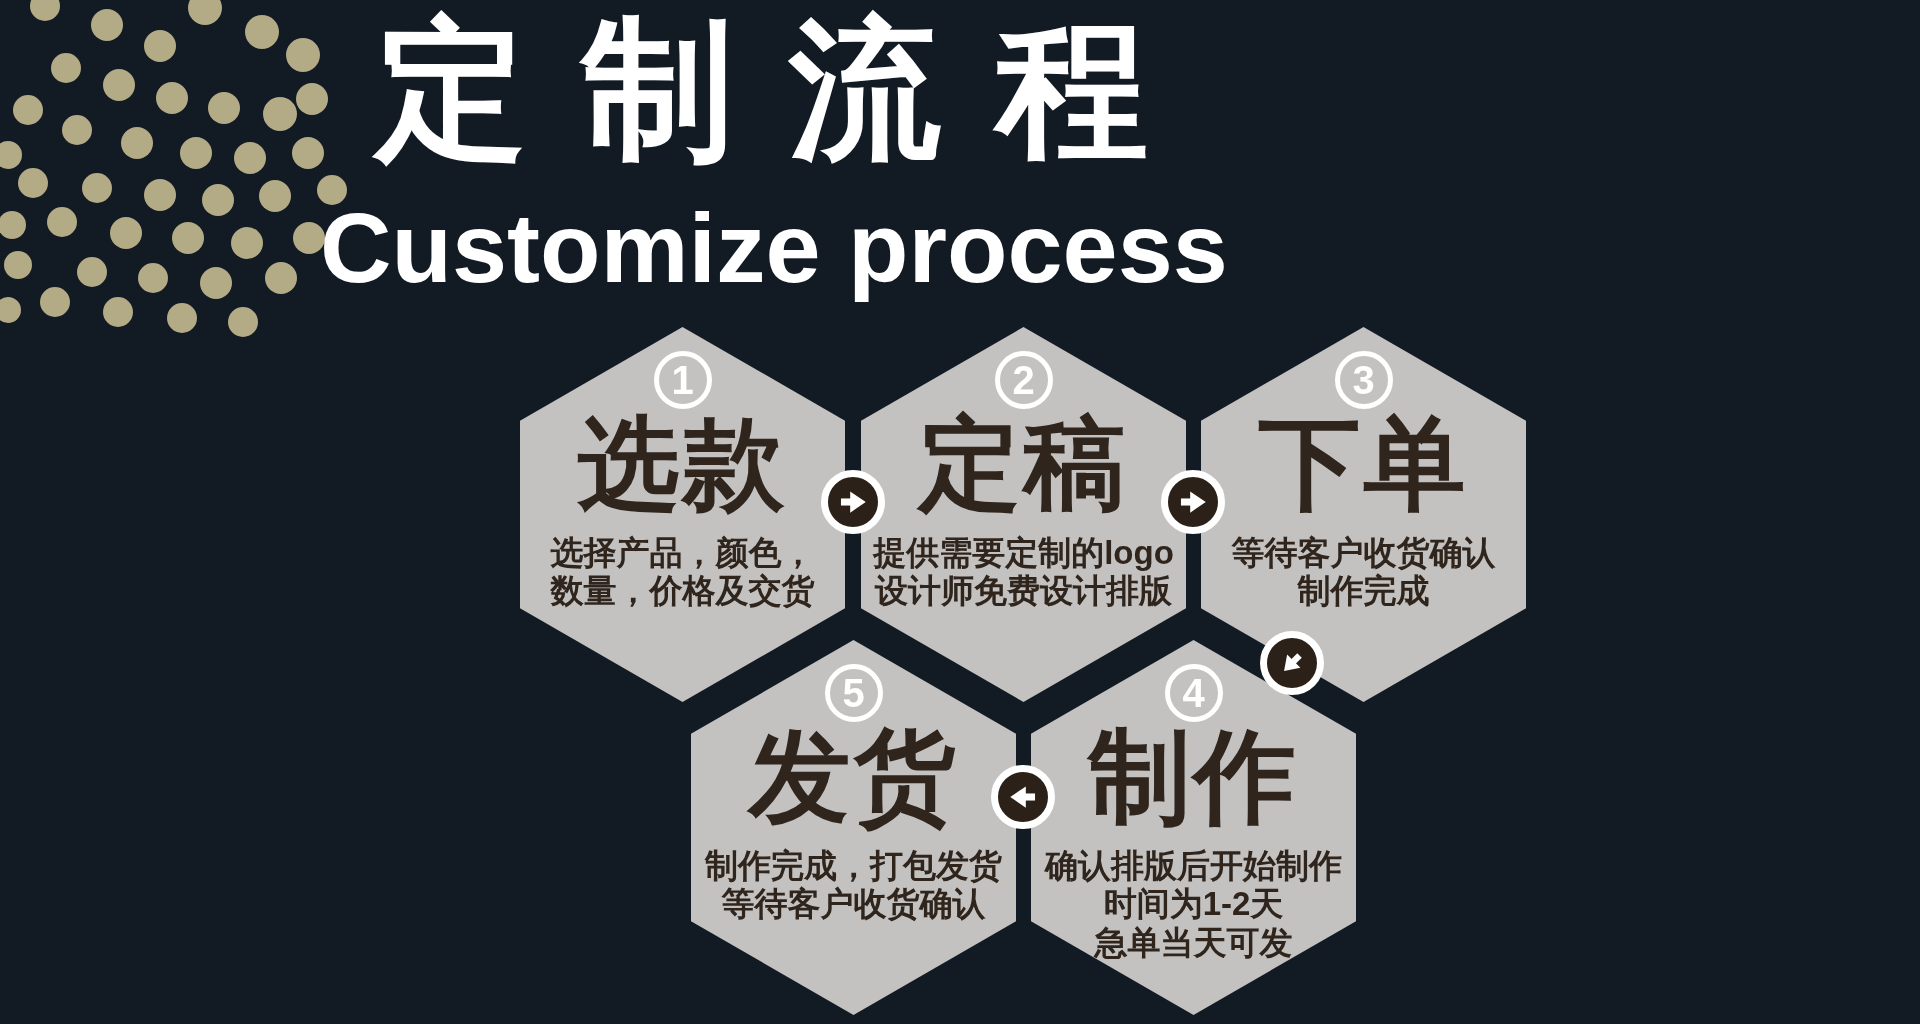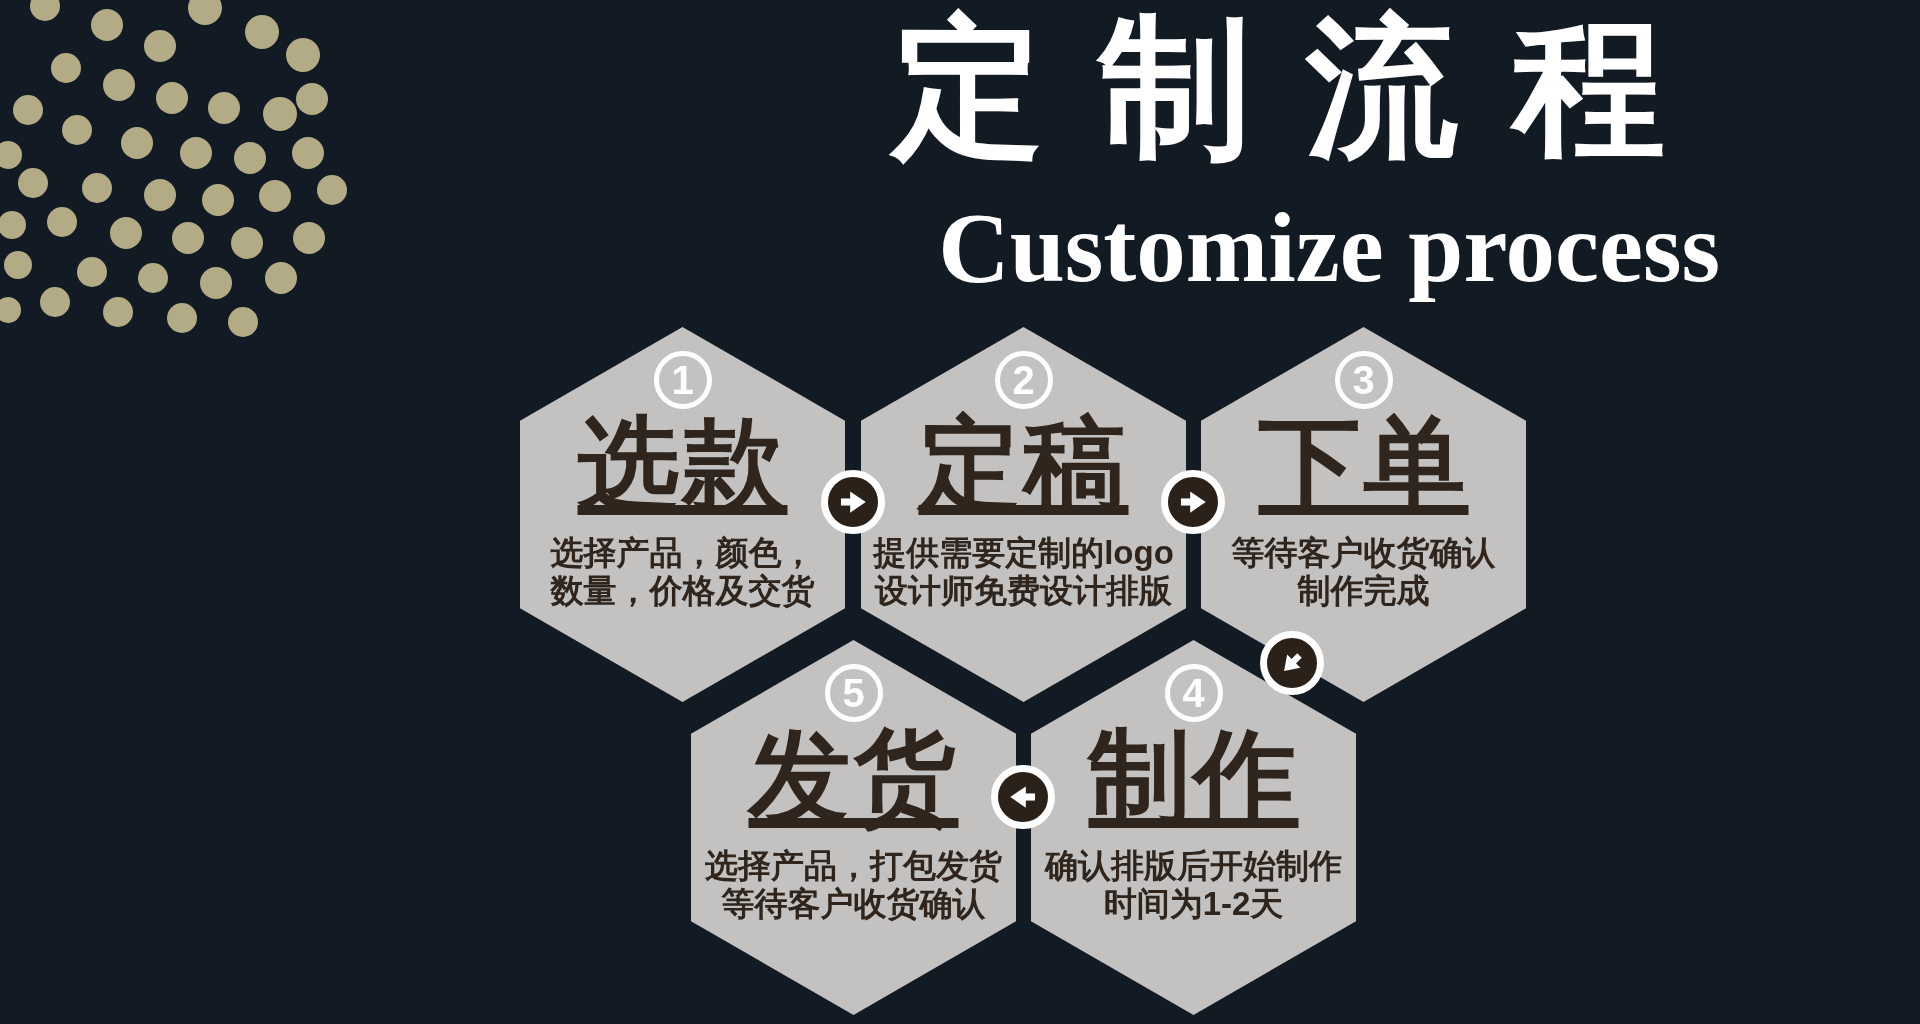--- a/index.html
+++ b/index.html
@@ -14,21 +14,21 @@
   html,body{width:1920px;height:1024px;}
   body{
     position:relative;
     background:var(--bg);
     overflow:hidden;
     font-family:"Liberation Sans", sans-serif;
   }
   
   .dots-wrap{position:absolute;left:0;top:0;width:430px;height:340px;color:var(--dots);}
   
-  .header{position:absolute;left:320px;top:0;width:1400px;text-align:right;color:var(--white);font-family:Liberation Serif, serif;}
+  .header{position:absolute;left:320px;top:0;width:1400px;text-align:left;color:var(--white);}
   .title{
     font-size:152px;font-weight:700;line-height:1.18;
     letter-spacing:55px;padding-left:55px;white-space:nowrap;
   }
   .subtitle{
     font-size:99px;font-weight:700;line-height:1.0;margin-top:19px;
     letter-spacing:0px;white-space:nowrap;
   }
   
   .hex{
@@ -42,21 +42,21 @@
   .hex-3{left:1201px;top:327px;}
   .hex-5{left:691px;top:640px;}
   .hex-4{left:1031px;top:640px;}
   .badge{
     width:58px;height:58px;border:5px solid var(--white);border-radius:50%;
     color:var(--white);font-size:40px;font-weight:700;
     display:flex;align-items:center;justify-content:center;flex:0 0 auto;
   }
   .step-name{
     font-size:102px;font-weight:700;color:var(--ink);
-    line-height:1.05;letter-spacing:3px;margin-top:2px;white-space:nowrap;text-decoration:underline;
+    line-height:1.05;letter-spacing:3px;margin-top:2px;white-space:nowrap;
   }
   .step-desc{
     font-size:33px;font-weight:700;color:var(--ink);
     line-height:1.16;margin-top:16px;
   }
   .step-desc span{display:block;white-space:nowrap;}
   
   .arrow{
     position:absolute;width:64px;height:64px;border-radius:50%;
     background:var(--circle);border:7px solid var(--white);
@@ -149,31 +149,32 @@
   <div class="step-desc">
     <span>等待客户收货确认</span>
     <span>制作完成</span>
   </div>
 </div>
 
 <div class="hex hex-5">
   <div class="badge">5</div>
   <div class="step-name">发货</div>
   <div class="step-desc">
-    <span>选择产品，打包发货</span>
+    <span>制作完成，打包发货</span>
     <span>等待客户收货确认</span>
   </div>
 </div>
 
 <div class="hex hex-4">
   <div class="badge">4</div>
   <div class="step-name">制作</div>
   <div class="step-desc">
     <span>确认排版后开始制作</span>
     <span>时间为1-2天</span>
+    <span>急单当天可发</span>
   </div>
 </div>
 
 <div class="arrow arrow-1">
   <svg width="34" height="34" viewBox="0 0 24 24">
     <path d="M3.5 12 H12" stroke="#ffffff" stroke-width="5" fill="none"></path>
     <polygon points="10,4.5 21,12 10,19.5" fill="#ffffff"></polygon>
   </svg>
 </div>
 <div class="arrow arrow-2">

